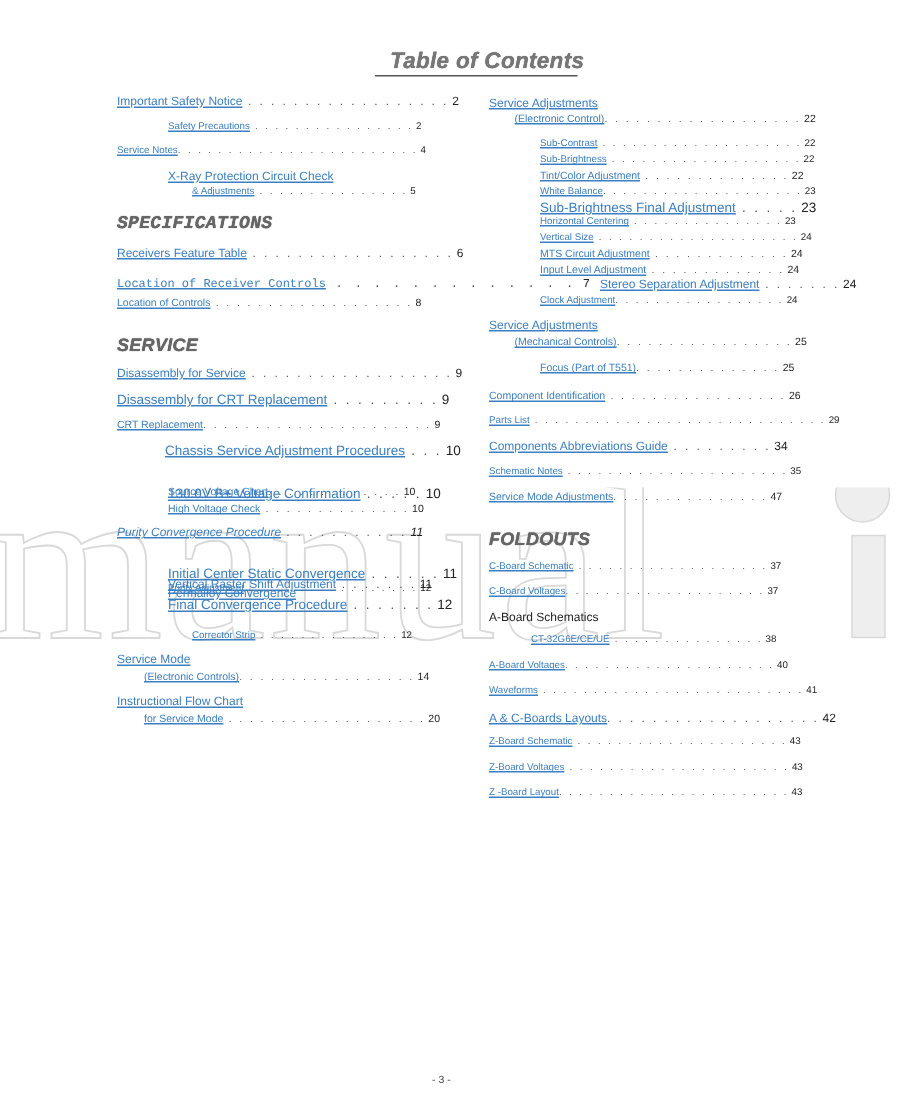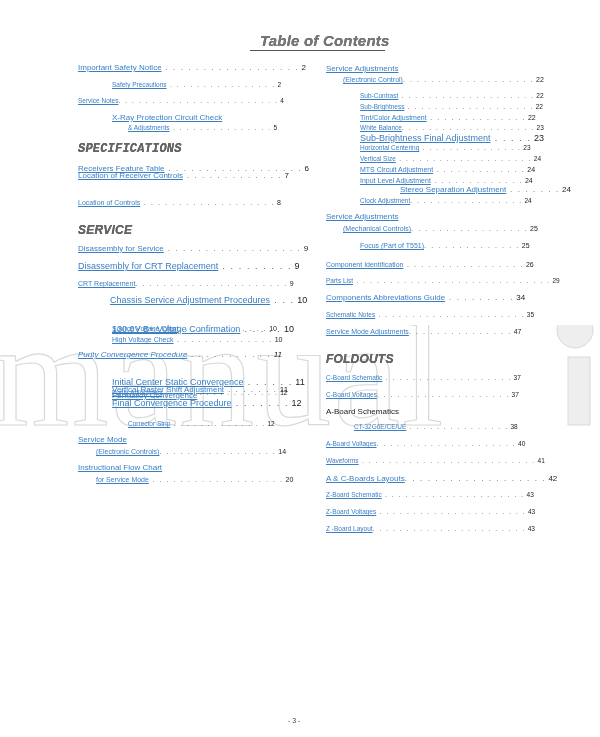--- a/index.html
+++ b/index.html
@@ -32,21 +32,21 @@
 <div class="title-rule"></div>
 
 <div class="entry s8" style="left:78px;top:64px;"><span class="link">Important Safety Notice</span><span class="dots"> . . . . . . . . . . . . . . . . . .</span> <span class="pg">2</span></div>
 <div class="entry s6" style="left:112px;top:82px;"><span class="link">Safety Precautions</span><span class="dots"> . . . . . . . . . . . . . . . .</span> <span class="pg">2</span></div>
 <div class="entry s6" style="left:78px;top:98px;"><span class="link">Service Notes</span><span class="dots">. . . . . . . . . . . . . . . . . . . . . . . .</span> <span class="pg">4</span></div>
 <div class="entry s8" style="left:112px;top:114px;"><span class="link">X-Ray Protection Circuit Check</span></div>
 <div class="entry s6" style="left:128px;top:125px;"><span class="link">&amp; Adjustments</span><span class="dots"> . . . . . . . . . . . . . . .</span> <span class="pg">5</span></div>
 
 <div class="heading" style="left:78px;top:142px;font-family:Liberation Mono, monospace;">SPECIFICATIONS</div>
 <div class="entry s8" style="left:78px;top:165px;"><span class="link">Receivers Feature Table</span><span class="dots"> . . . . . . . . . . . . . . . . . .</span> <span class="pg">6</span></div>
-<div class="entry s8" style="left:78px;top:172px;"><span class="link">Location of Receiver Controls</span><span class="dots"> . . . . . . . . . . . . .</span> <span class="pg">7</span></div>
+<div class="entry s8" style="left:78px;top:186px;font-family:Liberation Mono, monospace;"><span class="link">Location of Receiver Controls</span><span class="dots"> . . . . . . . . . . . . .</span> <span class="pg">7</span></div>
 <div class="entry s7" style="left:78px;top:199px;"><span class="link">Location of Controls</span><span class="dots"> . . . . . . . . . . . . . . . . . . .</span> <span class="pg">8</span></div>
 
 <div class="heading" style="left:78px;top:223px;">SERVICE</div>
 <div class="entry s8" style="left:78px;top:245px;"><span class="link">Disassembly for Service</span><span class="dots"> . . . . . . . . . . . . . . . . . .</span> <span class="pg">9</span></div>
 <div class="entry s9" style="left:78px;top:262px;"><span class="link">Disassembly for CRT Replacement</span><span class="dots"> . . . . . . . . .</span> <span class="pg">9</span></div>
 <div class="entry s7" style="left:78px;top:280px;"><span class="link">CRT Replacement</span><span class="dots">. . . . . . . . . . . . . . . . . . . . . .</span> <span class="pg">9</span></div>
 <div class="entry s9" style="left:78px;top:296px;padding-left:32px;"><span class="link">Chassis Service Adjustment Procedures</span><span class="dots"> . . .</span> <span class="pg">10</span></div>
 <div class="entry s9" style="left:112px;top:313px;margin-top:12px;"><span class="link">130.0V B+ Voltage Confirmation</span><span class="dots"> . . . . .</span> <span class="pg">10</span></div>
 <div class="entry s7" style="left:112px;top:325px;"><span class="link">Source Voltage Chart</span><span class="dots">. . . . . . . . . . . . .</span> <span class="pg">10</span></div>
 <div class="entry s7" style="left:112px;top:336px;"><span class="link">High Voltage Check</span><span class="dots"> . . . . . . . . . . . . . .</span> <span class="pg">10</span></div>

